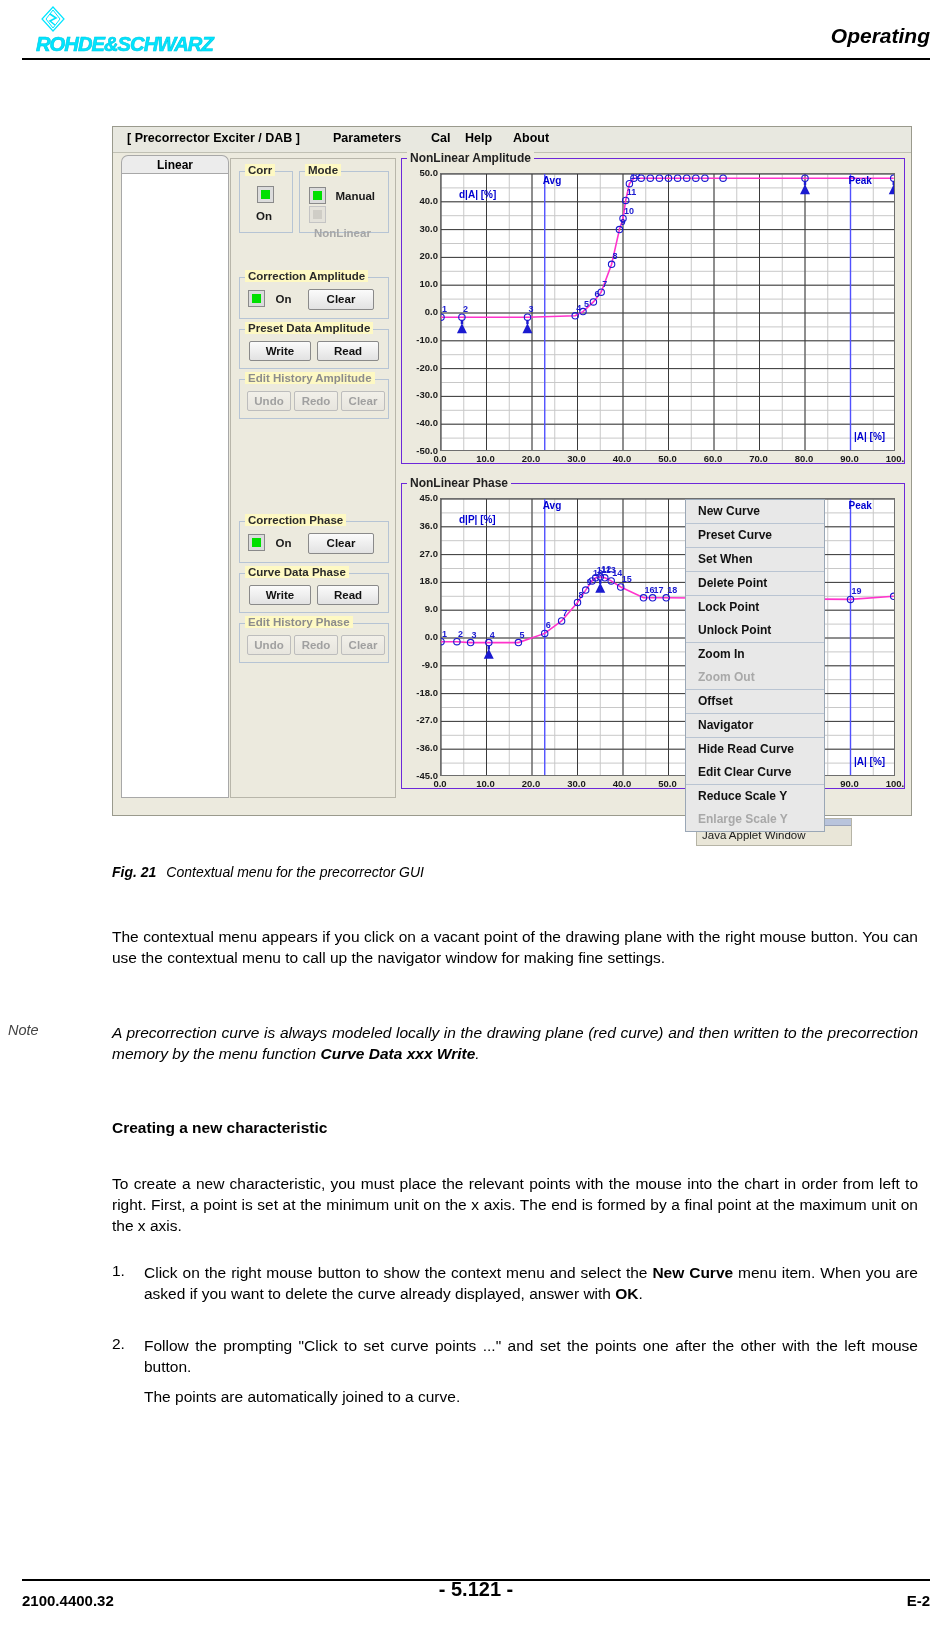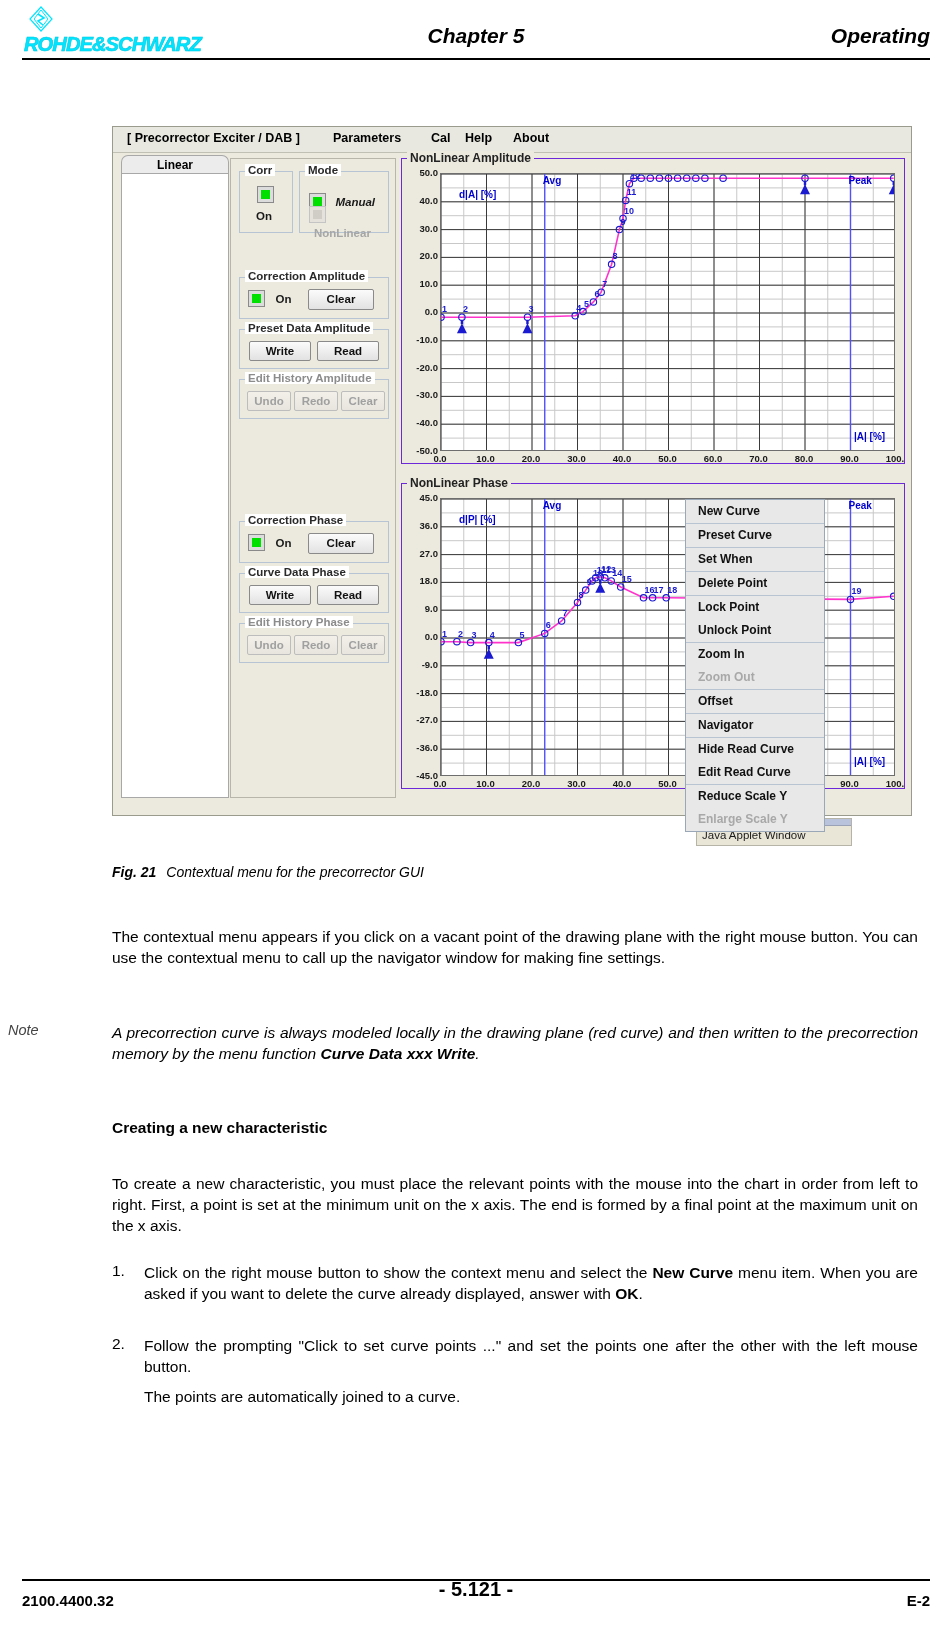--- a/index.html
+++ b/index.html
@@ -17,21 +17,21 @@
   }
 
   
   .page-header {
     position: absolute;
     left: 0; top: 0; right: 0;
     height: 62px;
   }
   .logo-block {
     position: absolute;
-    left: 24px;
+    left: 36px;
     top: 6px;
     width: 220px;
     height: 48px;
   }
   .logo-diamond {
     position: absolute;
     left: 4px; top: 0px;
     width: 26px; height: 26px;
   }
   .logo-word {
@@ -158,21 +158,21 @@
   .group {
     position: absolute;
     border: 1px solid #b6c4d4;
     box-sizing: border-box;
     background: transparent;
   }
   .group-title {
     position: absolute;
     top: -8px;
     left: 5px;
-    background: #ffffff;
+    background: #fef9c3;
     padding: 0 3px;
     font-size: 11.5px;
     font-weight: bold;
     color: #2a2a2a;
     white-space: nowrap;
   }
   .group-title.dim { color: #8c8c8c; }
 
   .jbtn {
     display: inline-block;
@@ -390,21 +390,20 @@
 
 <div class="page-header">
   <div class="logo-block">
     <svg class="logo-diamond" viewBox="0 0 26 26">
       <polygon points="13,1 24,13 13,25 2,13" fill="none" stroke="#00e5ff" stroke-width="1.2"></polygon>
       <polygon points="13,4 20,13 13,22 6,13" fill="none" stroke="#00e5ff" stroke-width="1"></polygon>
       <path d="M10 8 L16 12 L10 15 L15 19" fill="none" stroke="#00e5ff" stroke-width="1.6"></path>
     </svg>
     <div class="logo-word">ROHDE&amp;SCHWARZ</div>
   </div>
-  <div class="header-chapter">Chapter 5</div>
   <div class="header-right">Operating</div>
   <div class="header-rule"></div>
 </div>
 
 <div class="figure-wrap">
   <div class="gui-window">
 
     <div class="gui-menubar">
       <div class="menu-item" style="left:14px;">[ Precorrector Exciter / DAB ]</div>
       <div class="menu-item" style="left:220px;">Parameters</div>
@@ -425,21 +424,21 @@
       <div class="group" style="left:8px; top:12px; width:54px; height:62px;">
         <div class="group-title">Corr</div>
         <div style="position:absolute; left:17px; top:14px;">
           <span class="ledbox"><i></i></span>
         </div>
         <div class="lbl" style="position:absolute; left:16px; top:38px;">On</div>
       </div>
 
       <div class="group" style="left:68px; top:12px; width:90px; height:62px;">
         <div class="group-title">Mode</div>
-        <div style="position:absolute; left:9px; top:21px;font-style:italic;">
+        <div style="position:absolute; left:9px; top:15px;">
           <span class="ledbox"><i></i></span>
           <span class="lbl" style="position:relative; top:-4px; margin-left:5px;">Manual</span>
         </div>
         <div style="position:absolute; left:9px; top:34px;">
           <span class="ledbox off"><i></i></span>
           <span class="lbl dim" style="position:relative; top:-4px; margin-left:5px;">NonLinear</span>
         </div>
       </div>
 
       <div class="group" style="left:8px; top:118px; width:150px; height:42px;">
@@ -810,21 +809,21 @@
         <div class="ctx-item">Unlock Point</div>
         <div class="ctx-sep"></div>
         <div class="ctx-item">Zoom In</div>
         <div class="ctx-item dim">Zoom Out</div>
         <div class="ctx-sep"></div>
         <div class="ctx-item">Offset</div>
         <div class="ctx-sep"></div>
         <div class="ctx-item">Navigator</div>
         <div class="ctx-sep"></div>
         <div class="ctx-item">Hide Read Curve</div>
-        <div class="ctx-item">Edit Read Curve</div>
+        <div class="ctx-item">Edit Clear Curve</div>
         <div class="ctx-sep"></div>
         <div class="ctx-item">Reduce Scale Y</div>
         <div class="ctx-item dim">Enlarge Scale Y</div>
       </div>
 
   </div>
 
   <div class="applet-bar">
     <div class="top"></div>
     <div class="txt">Java Applet Window</div>

